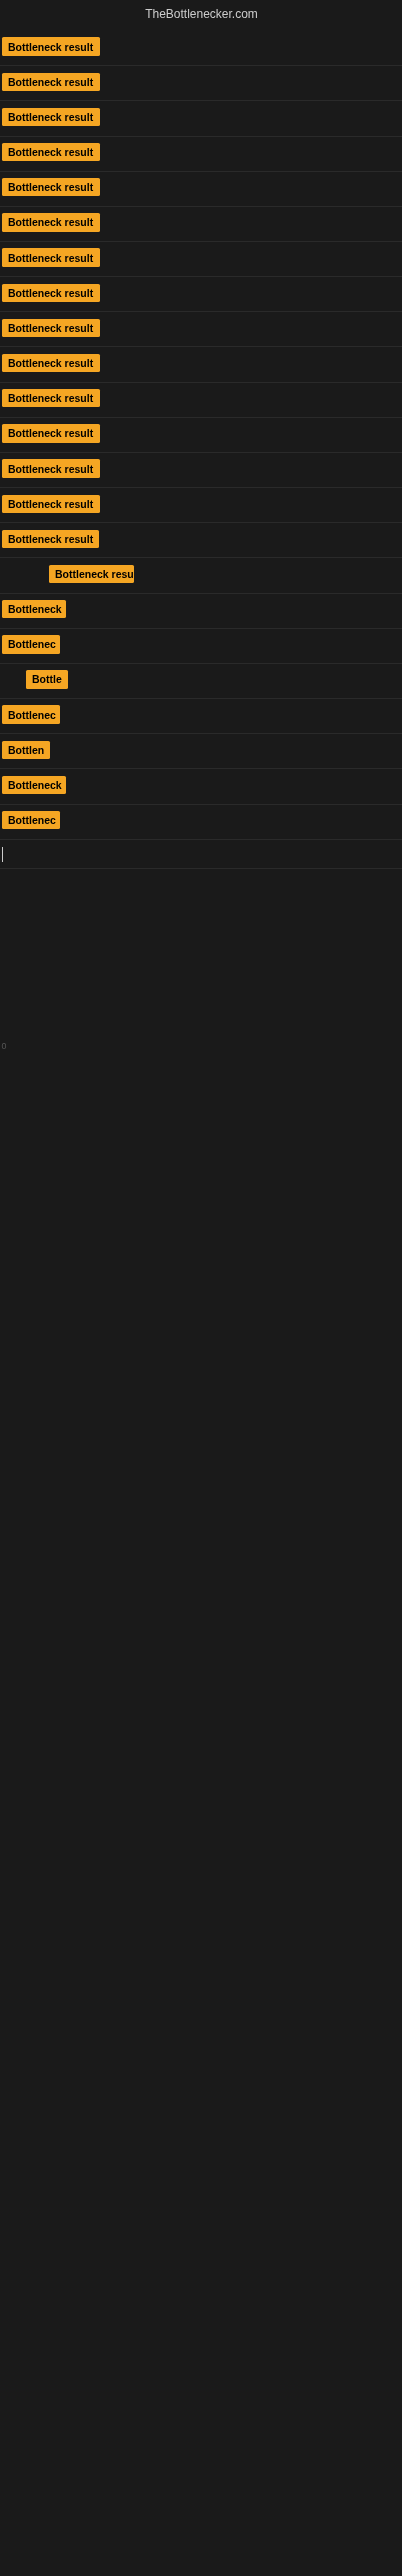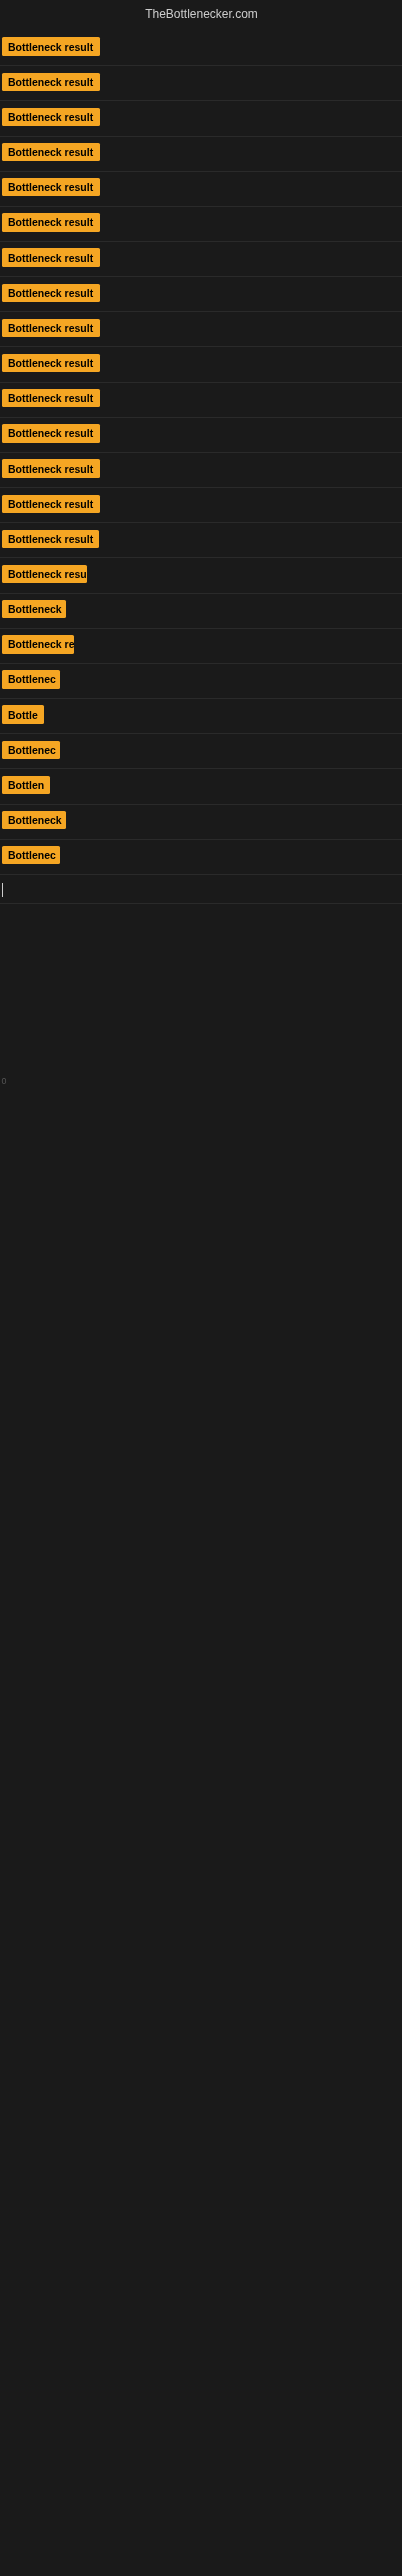--- a/index.html
+++ b/index.html
@@ -88,25 +88,24 @@
     <div class="bottleneck-item"><span class="bottleneck-badge" style="max-width: 105px;">Bottleneck result</span></div>
     <div class="bottleneck-item"><span class="bottleneck-badge" style="max-width: 105px;">Bottleneck result</span></div>
     <div class="bottleneck-item"><span class="bottleneck-badge" style="max-width: 105px;">Bottleneck result</span></div>
     <div class="bottleneck-item"><span class="bottleneck-badge" style="max-width: 105px;">Bottleneck result</span></div>
     <div class="bottleneck-item"><span class="bottleneck-badge" style="max-width: 105px;">Bottleneck result</span></div>
     <div class="bottleneck-item"><span class="bottleneck-badge" style="max-width: 105px;">Bottleneck result</span></div>
     <div class="bottleneck-item"><span class="bottleneck-badge" style="max-width: 105px;">Bottleneck result</span></div>
     <div class="bottleneck-item"><span class="bottleneck-badge" style="max-width: 105px;">Bottleneck result</span></div>
     <div class="bottleneck-item"><span class="bottleneck-badge" style="max-width: 105px;">Bottleneck result</span></div>
     <div class="bottleneck-item"><span class="bottleneck-badge" style="max-width: 97px;">Bottleneck result</span></div>
-    <div class="bottleneck-item"><span class="bottleneck-badge" style="max-width: 85px;">Bottleneck resu</span></div>
+    <div class="bottleneck-item"><span class="bottleneck-badge" style="max-width: 85px; margin-left: 47px;">Bottleneck resu</span></div>
     <div class="bottleneck-item"><span class="bottleneck-badge" style="max-width: 64px;">Bottleneck</span></div>
-    <div class="bottleneck-item"><span class="bottleneck-badge" style="max-width: 72px;">Bottleneck re</span></div>
     <div class="bottleneck-item"><span class="bottleneck-badge" style="max-width: 58px;">Bottlenec</span></div>
-    <div class="bottleneck-item"><span class="bottleneck-badge" style="max-width: 42px;">Bottle</span></div>
+    <div class="bottleneck-item"><span class="bottleneck-badge" style="max-width: 42px; margin-left: 24px;">Bottle</span></div>
     <div class="bottleneck-item"><span class="bottleneck-badge" style="max-width: 58px;">Bottlenec</span></div>
     <div class="bottleneck-item"><span class="bottleneck-badge" style="max-width: 48px;">Bottlen</span></div>
     <div class="bottleneck-item"><span class="bottleneck-badge" style="max-width: 64px;">Bottleneck</span></div>
     <div class="bottleneck-item"><span class="bottleneck-badge" style="max-width: 58px;">Bottlenec</span></div>
   </div>
 
 <div style="padding: 6.4px 0 6.4px 1.6px; border-bottom: 0.8px solid #2a2a2a;">
   <span class="page-cursor"></span>
 </div>
 

